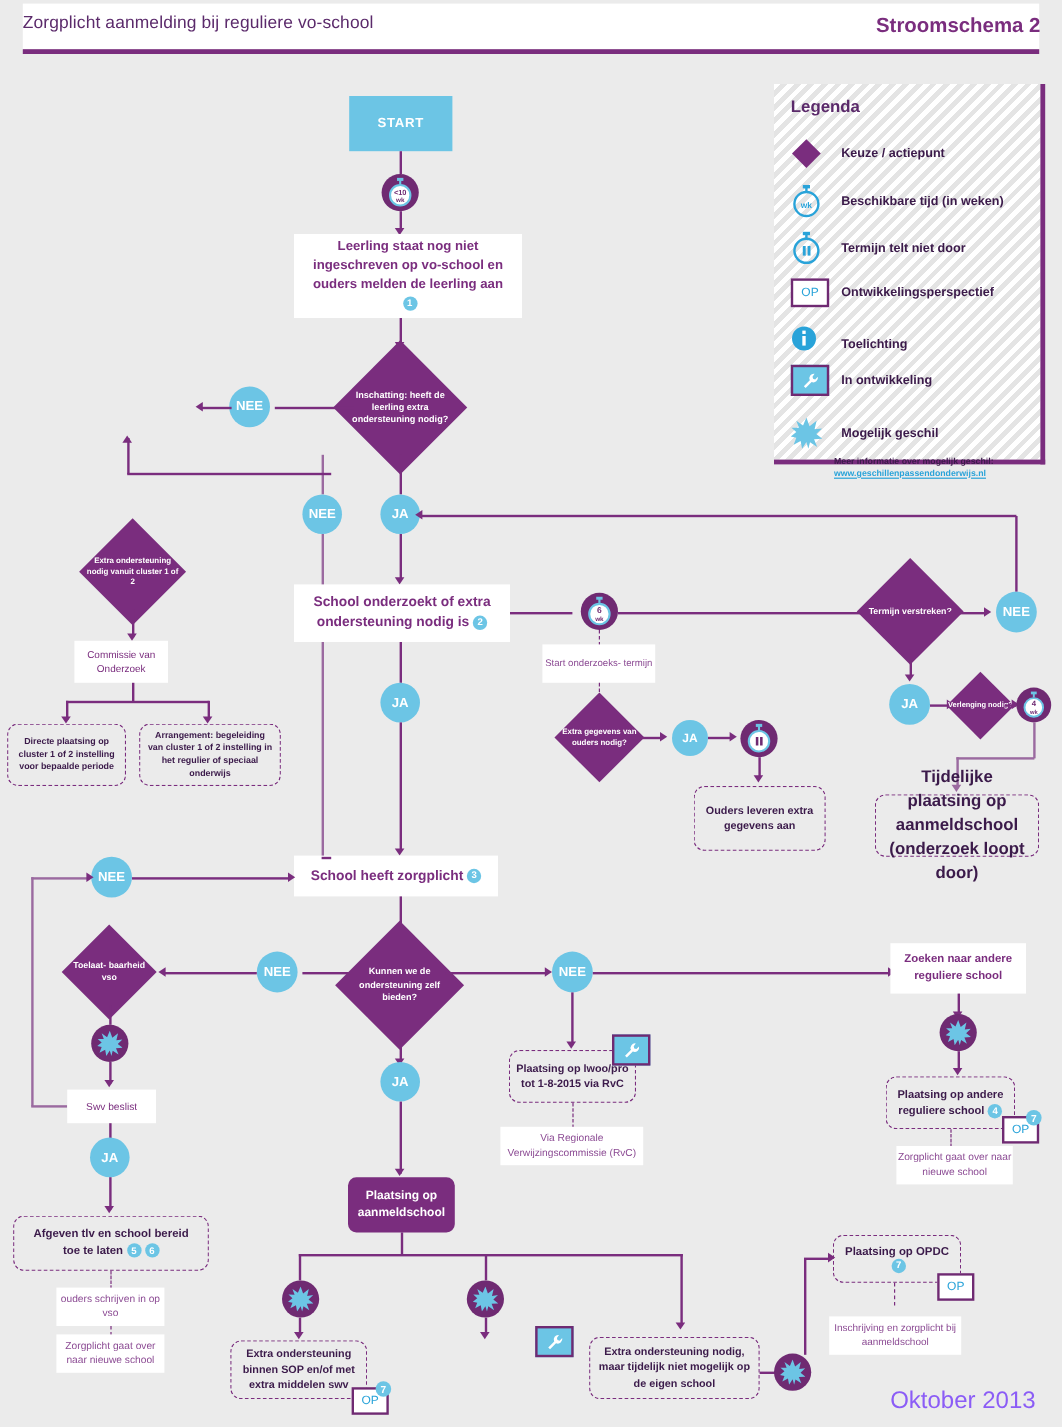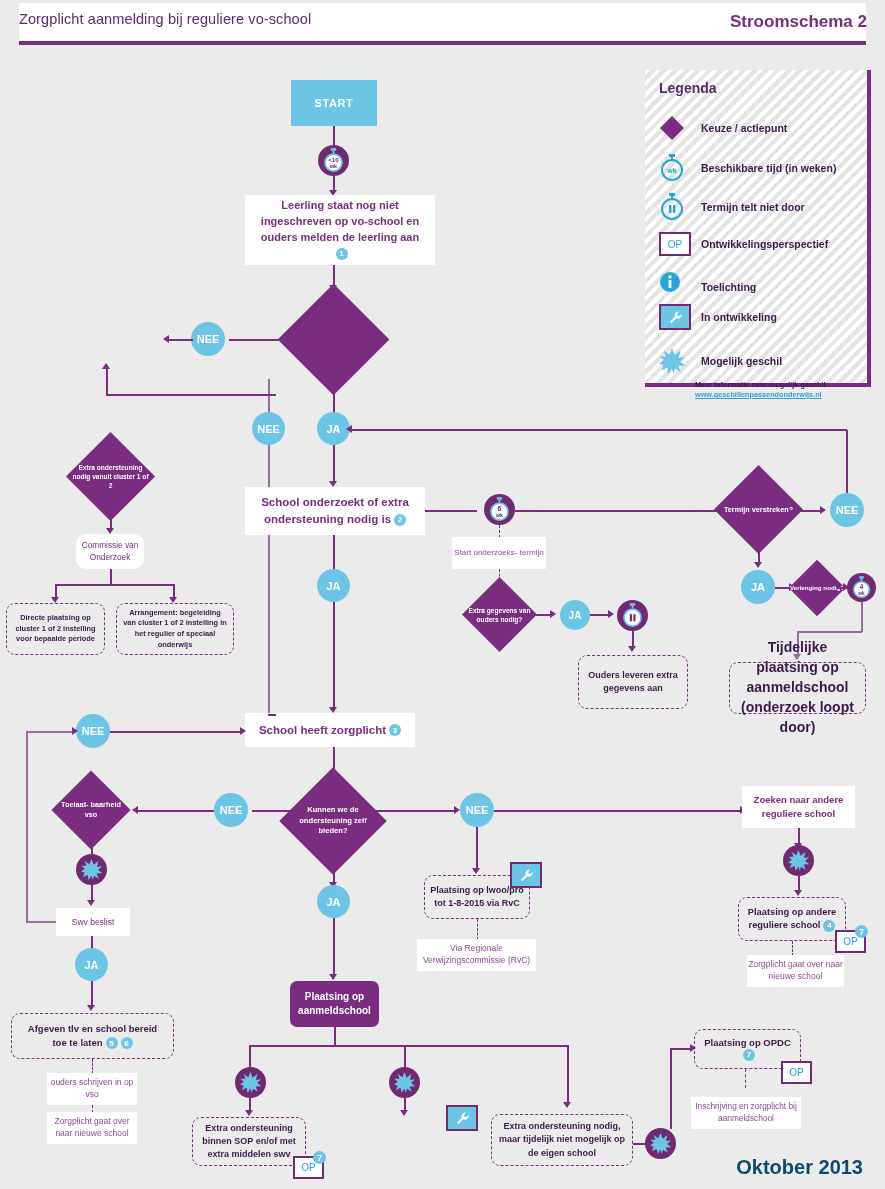--- a/index.html
+++ b/index.html
@@ -59,21 +59,21 @@
   
   .badge{position:absolute;width:13px;height:13px;border-radius:50%;background:#6cc5e5;color:#fff;
      font-size:8.5px;display:flex;align-items:center;justify-content:center;font-weight:bold;}
   .badge-inline{display:inline-flex;width:12px;height:12px;border-radius:50%;background:#6cc5e5;color:#fff;
      font-size:8px;align-items:center;justify-content:center;font-weight:bold;vertical-align:middle;margin-left:3px;}
   .op-tag{position:absolute;background:#ffffff;border:2.2px solid #6f2a72;color:#29a3d9;
      font-size:10px;display:flex;align-items:center;justify-content:center;font-weight:normal;}
   .wrench-tag{position:absolute;background:#6cc5e5;border:2.2px solid #6f2a72;
      display:flex;align-items:center;justify-content:center;}
 
-  .footer-date{position:absolute;right:22px;bottom:10px;font-size:20px;color:#0c4a6e;font-weight:bold;}
+  .footer-date{position:absolute;right:22px;bottom:10px;font-size:20px;color:#8b5cf6;font-weight:normal;}
 </style>
 </head>
 <body>
 
 <div id="page">
 
   <div class="header"></div>
   <div class="header-underline"></div>
   <div class="header-title">Zorgplicht aanmelding bij reguliere vo-school</div>
   <div class="header-sub">Stroomschema 2</div>
@@ -179,20 +179,21 @@
   <div class="arrow ar-down" style="left:329px;top:190px;"></div>
 
   <div class="node nbox nbox-b" style="left:245px;top:195px;width:190px;height:70px;font-size:11px;line-height:1.45;padding:0 10px;">
     <span><span>Leerling staat nog niet ingeschreven op vo-school en ouders melden de leerling aan</span><span class="badge-inline">1</span></span>
   </div>
 
   <div class="ln lnv" style="left:333px;top:265px;height:22px;"></div>
   <div class="arrow ar-down" style="left:329px;top:285px;"></div>
 
   <div class="diamond" style="left:294px;top:300px;width:79px;height:79px;"></div>
+  <div class="diamond-txt" style="left:291px;top:305px;width:85px;height:70px;font-size:7.6px;line-height:1.35;">Inschatting: heeft de leerling extra ondersteuning nodig?</div>
 
   <div class="ln lnh" style="left:229px;top:339px;width:66px;"></div>
   <div class="circ circ-blue" style="left:191px;top:322px;width:34px;height:34px;font-size:11px;">NEE</div>
   <div class="ln lnh" style="left:167px;top:339px;width:26px;"></div>
   <div class="arrow ar-left" style="left:163px;top:335px;"></div>
 
 
   <div class="ln lnv" style="left:333px;top:379px;height:33px;"></div>
   <div class="circ circ-blue" style="left:317px;top:412px;width:33px;height:33px;font-size:11px;">JA</div>
   <div class="ln lnv" style="left:333px;top:445px;height:38px;"></div>
@@ -205,21 +206,21 @@
   <div class="ln lnv" style="left:106px;top:365px;height:30px;"></div>
   <div class="arrow ar-up" style="left:102px;top:363px;"></div>
   <div class="ln lnh" style="left:106px;top:394px;width:170px;"></div>
 
   <div class="diamond" style="left:79px;top:445px;width:63px;height:63px;"></div>
   <div class="diamond-txt" style="left:71px;top:448px;width:79px;height:57px;font-size:6.6px;line-height:1.38;">Extra ondersteuning nodig vanuit cluster 1 of 2</div>
 
   <div class="ln lnv" style="left:110px;top:508px;height:23px;"></div>
   <div class="arrow ar-down" style="left:106px;top:528px;"></div>
 
-  <div class="node nplain" style="left:76px;top:534px;width:68px;height:35px;font-size:8.3px;line-height:1.4;border-radius:10px;">Commissie van Onderzoek</div>
+  <div class="node nplain" style="left:62px;top:534px;width:78px;height:35px;font-size:8.3px;line-height:1.4;">Commissie van Onderzoek</div>
 
   <div class="ln lnv" style="left:110px;top:569px;height:16px;"></div>
   <div class="ln lnh" style="left:55px;top:584px;width:119px;"></div>
   <div class="ln lnv" style="left:55px;top:584px;height:16px;"></div>
   <div class="ln lnv" style="left:173px;top:584px;height:16px;"></div>
   <div class="arrow ar-down" style="left:51px;top:597px;"></div>
   <div class="arrow ar-down" style="left:169px;top:597px;"></div>
 
   <div class="node ndash" style="left:6px;top:603px;width:99px;height:52px;font-size:7.4px;line-height:1.42;padding:0 5px;">Directe plaatsing op cluster 1 of 2 instelling voor bepaalde periode</div>
   <div class="node ndash" style="left:116px;top:603px;width:118px;height:52px;font-size:7.4px;line-height:1.42;padding:0 5px;">Arrangement: begeleiding van cluster 1 of 2 instelling in het regulier of speciaal onderwijs</div>

